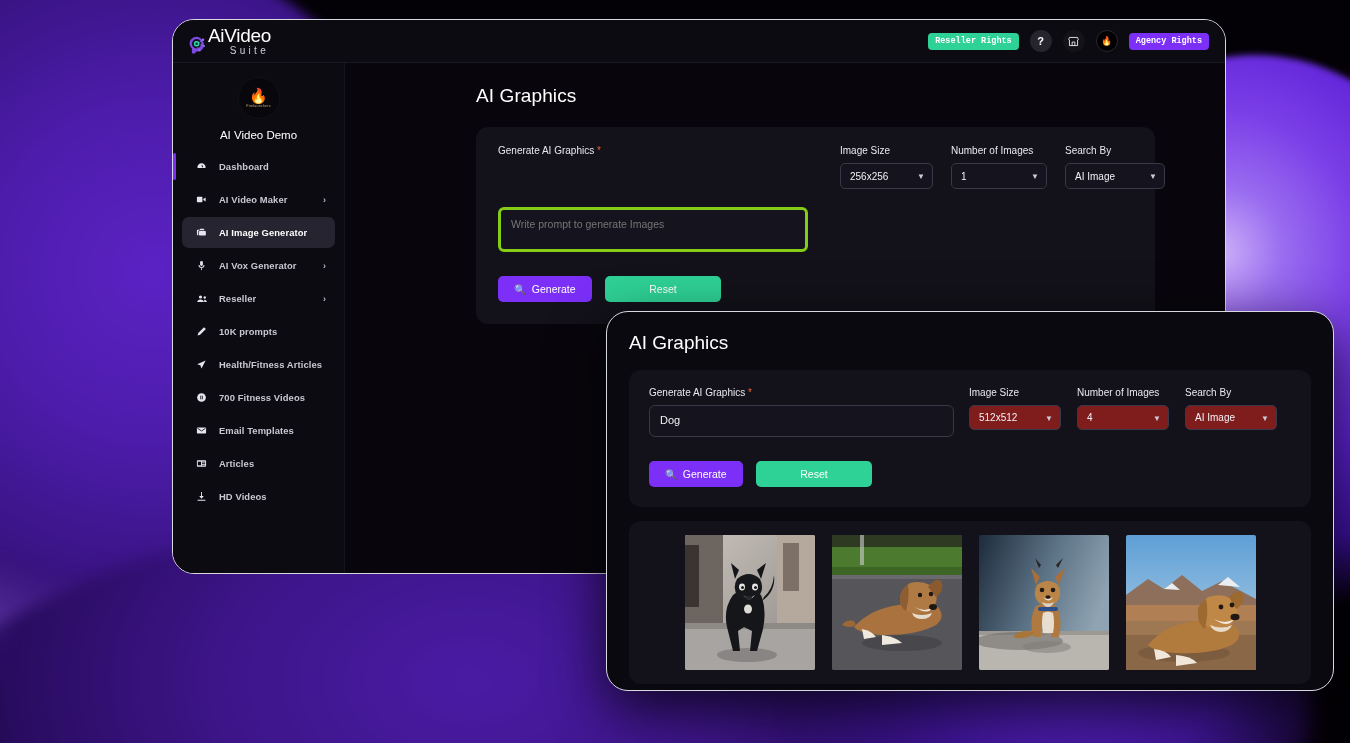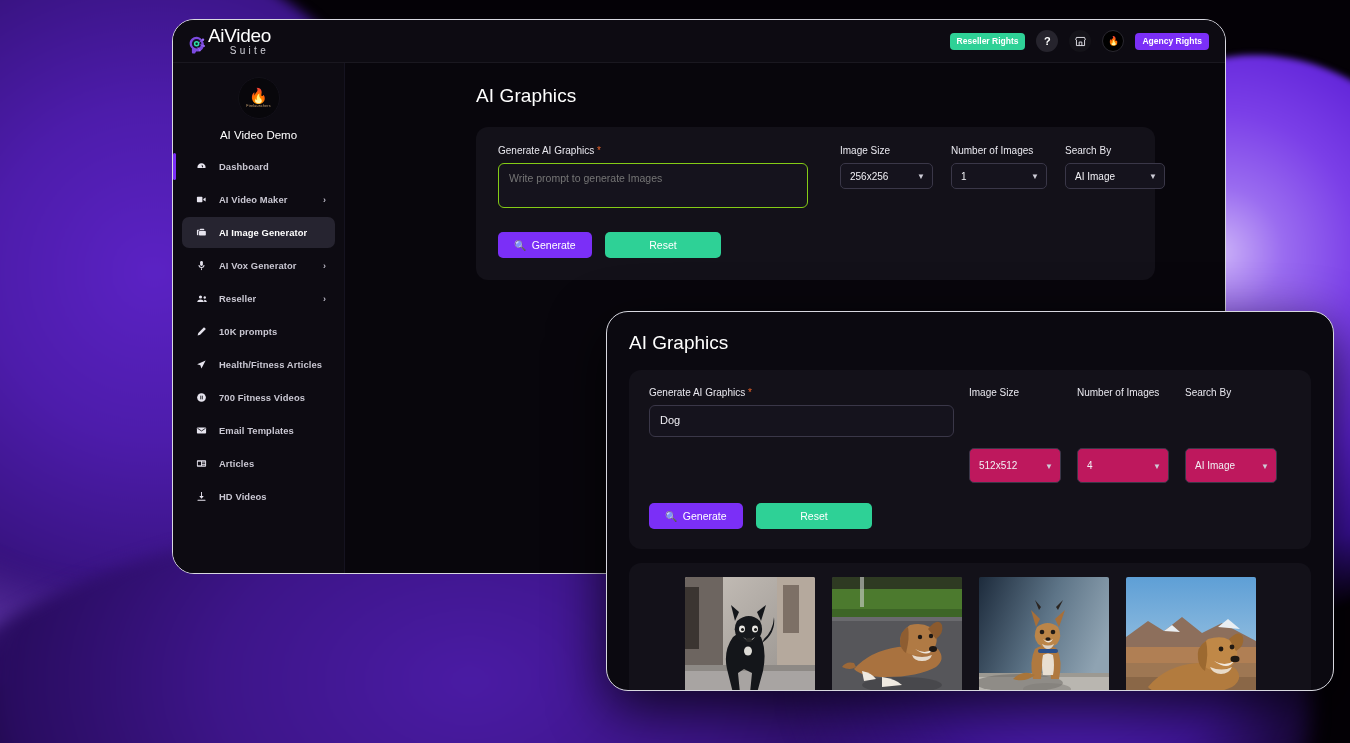--- a/index.html
+++ b/index.html
@@ -73,21 +73,21 @@
   .brand-text { display: flex; flex-direction: column; line-height: 1; }
   .brand-main { font-size: 19px; color: #fff; letter-spacing: -.3px; font-weight: 400; }
   .brand-sub {
     font-size: 10px; color: #cfcfd6; letter-spacing: 3.3px;
     text-align: right; margin-top: 1px; padding-right: 2px;
   }
 
   .topbar-right { display: flex; align-items: center; gap: 11px; }
   .pill {
     font-size: 8.5px; font-weight: 700; color: #fff;
-    padding: 3px 7px 4px; border-radius: 4px; white-space: nowrap;
+    padding: 3px 7px 4px; border-radius: 4px; white-space: nowrap; font-family: Liberation Mono, monospace;
   }
   .pill-green { background: #2ed196; }
   .pill-purple { background: #7b2ff7; }
   .circ-btn {
     width: 22px; height: 22px; border-radius: 50%;
     background: #26242d; display: flex; align-items: center; justify-content: center;
     color: #fff; font-size: 11px; font-weight: 700;
   }
   .circ-btn.dark { background: #141319; }
   .circ-btn.flame { background: #000; border: 1px solid #2a2830; }
@@ -143,23 +143,23 @@
     margin-left: 131px; margin-right: 70px;
     background: #131119; border-radius: 12px; padding: 18px 22px 22px 22px;
   }
   .card-row { display: flex; align-items: flex-start; gap: 0; }
   .field-label {
     color: #e9e8ef; font-size: 10px; margin-bottom: 7px; display: block; font-weight: 400;
   }
   .req { color: #e8632a; font-size: 10px; }
   .prompt-box {
     width: 310px; height: 45px; background: #15131d;
-    border: 1px solid #84cc16; border-radius: 6px;
+    border: 3px solid #84cc16; border-radius: 6px;
     color: #f1f0f5; font-size: 10.5px; padding: 8px 10px;
-    resize: none; font-family: "Liberation Sans", sans-serif;
+    resize: none; font-family: "Liberation Sans", sans-serif; margin-top: 44px;
   }
   .prompt-col { flex: 0 0 auto; }
   .selects { display: flex; gap: 18px; margin-left: 32px; padding-top: 0px; }
   .select-col { display: flex; flex-direction: column; }
   .select-box {
     position: relative; background: #15131d; border: 1px solid #3a3748;
     border-radius: 5px; height: 26px; min-width: 90px;
     display: flex; align-items: center; padding: 0 20px 0 9px;
     color: #f1f0f5; font-size: 10px;
   }
@@ -186,23 +186,23 @@
     background: #131119; border-radius: 12px; padding: 17px 20px 20px 20px;
   }
   .fw-prompt {
     width: 305px; height: 32px; background: #15131d;
     border: 1px solid #3a3748; border-radius: 6px;
     color: #f1f0f5; font-size: 11px; padding: 8px 10px; resize: none;
     font-family: "Liberation Sans", sans-serif;
   }
   .fw-selects { display: flex; gap: 16px; margin-left: 15px; }
   .fw-select {
-    position: relative; background: #be185d; border: 1px solid #3a3748;
-    border-radius: 5px; height: 35px; display: flex; align-items: center;
-    padding: 0 20px 0 9px; color: #f1f0f5; font-size: 10px; margin-top: 43px;
+    position: relative; background: #7f1d1d; border: 1px solid #3a3748;
+    border-radius: 5px; height: 25px; display: flex; align-items: center;
+    padding: 0 20px 0 9px; color: #f1f0f5; font-size: 10px;
   }
   .fw-sel-w { width: 92px; }
   .gallery {
     margin-top: 14px; background: #131119; border-radius: 12px;
     padding: 14px 0; display: flex; justify-content: center; gap: 17px;
   }
   .thumb {
     width: 130px; height: 135px; border-radius: 2px; overflow: hidden;
     position: relative; background: #222;
   }

